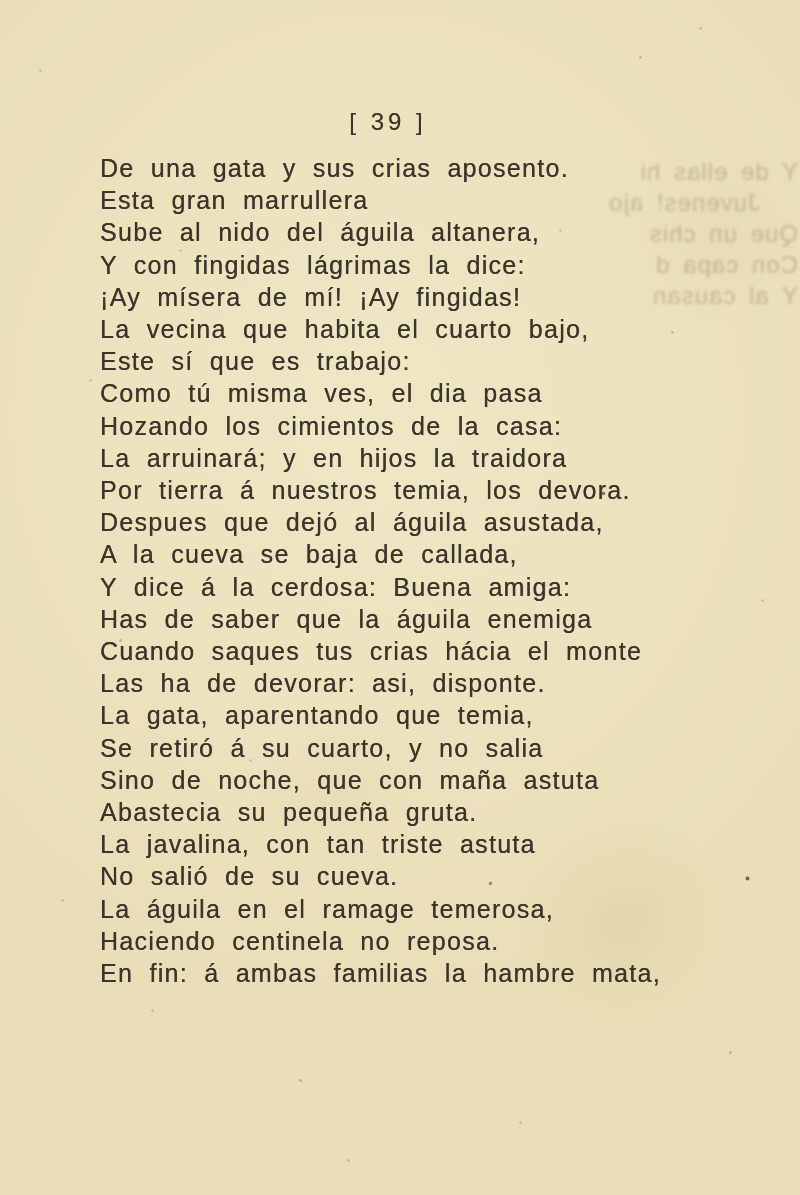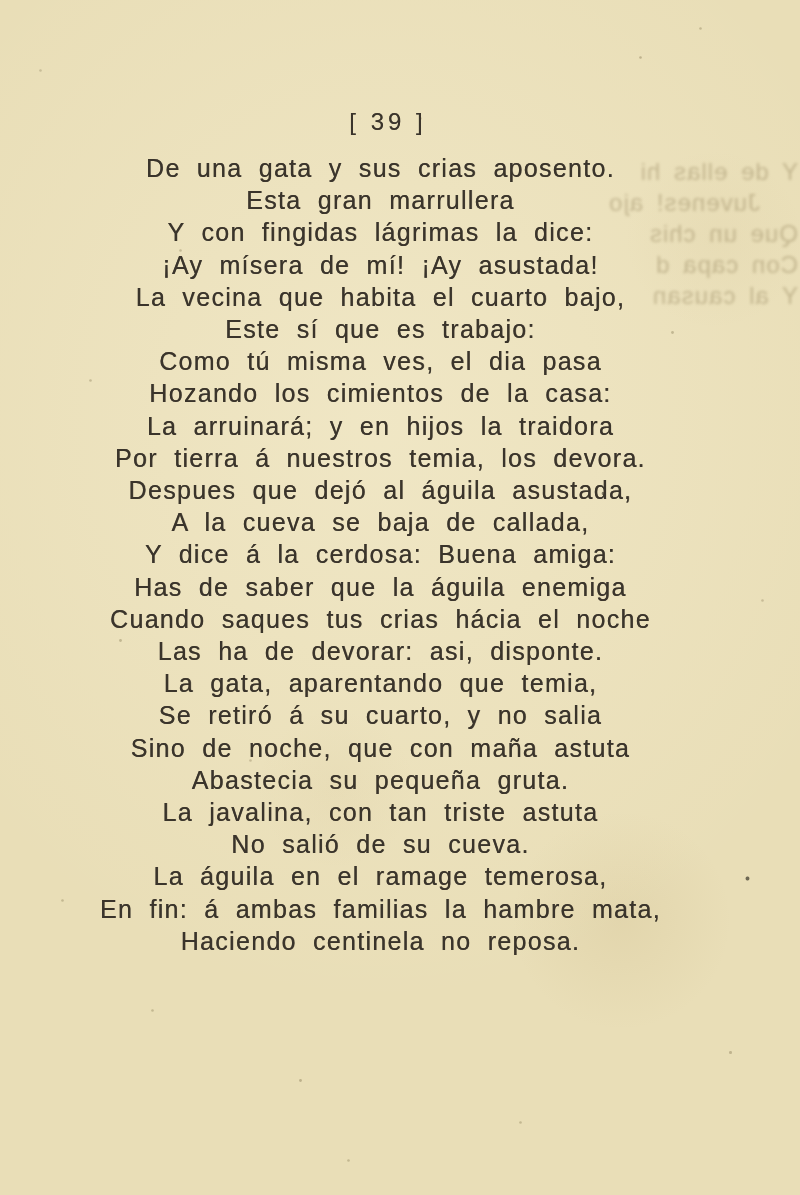--- a/index.html
+++ b/index.html
@@ -83,21 +83,21 @@
   .poem {
     position: absolute;
     top: 152px;
     left: 100px;
     font-size: 25px;
     line-height: 32.2px;
     letter-spacing: 1.3px;
     word-spacing: 8px;
     text-shadow: .3px .3px 0 rgba(58,52,43,.45), 0 0 .5px rgba(58,52,43,.5);
   }
-  .poem .line { white-space: nowrap; text-align: center; }
+  .poem .line { white-space: nowrap; }
 </style>
 </head>
 <body>
 
 <div class="page">
 
   <div class="specks"></div>
 
   <div class="ghost">
       <div class="ghost-line">Y de ellas hi</div>
@@ -105,38 +105,39 @@
       <div class="ghost-line">Que un chis</div>
       <div class="ghost-line">Con capa d</div>
       <div class="ghost-line">Y al causan</div>
     </div>
 
   <div class="pageno">[ 39 ]</div>
 
   <div class="poem">
       <div class="line">De una gata y sus crias aposento.</div>
       <div class="line">Esta gran marrullera</div>
+      <div class="line">Sube al nido del águila altanera,</div>
       <div class="line">Y con fingidas lágrimas la dice:</div>
-      <div class="line">¡Ay mísera de mí! ¡Ay asustada!</div>
+      <div class="line">¡Ay mísera de mí! ¡Ay fingidas!</div>
       <div class="line">La vecina que habita el cuarto bajo,</div>
       <div class="line">Este sí que es trabajo:</div>
       <div class="line">Como tú misma ves, el dia pasa</div>
       <div class="line">Hozando los cimientos de la casa:</div>
       <div class="line">La arruinará; y en hijos la traidora</div>
       <div class="line">Por tierra á nuestros temia, los devora.</div>
       <div class="line">Despues que dejó al águila asustada,</div>
       <div class="line">A la cueva se baja de callada,</div>
       <div class="line">Y dice á la cerdosa: Buena amiga:</div>
       <div class="line">Has de saber que la águila enemiga</div>
-      <div class="line">Cuando saques tus crias hácia el noche</div>
+      <div class="line">Cuando saques tus crias hácia el monte</div>
       <div class="line">Las ha de devorar: asi, disponte.</div>
       <div class="line">La gata, aparentando que temia,</div>
       <div class="line">Se retiró á su cuarto, y no salia</div>
       <div class="line">Sino de noche, que con maña astuta</div>
       <div class="line">Abastecia su pequeña gruta.</div>
       <div class="line">La javalina, con tan triste astuta</div>
       <div class="line">No salió de su cueva.</div>
       <div class="line">La águila en el ramage temerosa,</div>
+      <div class="line">Haciendo centinela no reposa.</div>
       <div class="line">En fin: á ambas familias la hambre  mata,</div>
-      <div class="line">Haciendo centinela no reposa.</div>
     </div>
 
 </div>
 
 </body></html>

